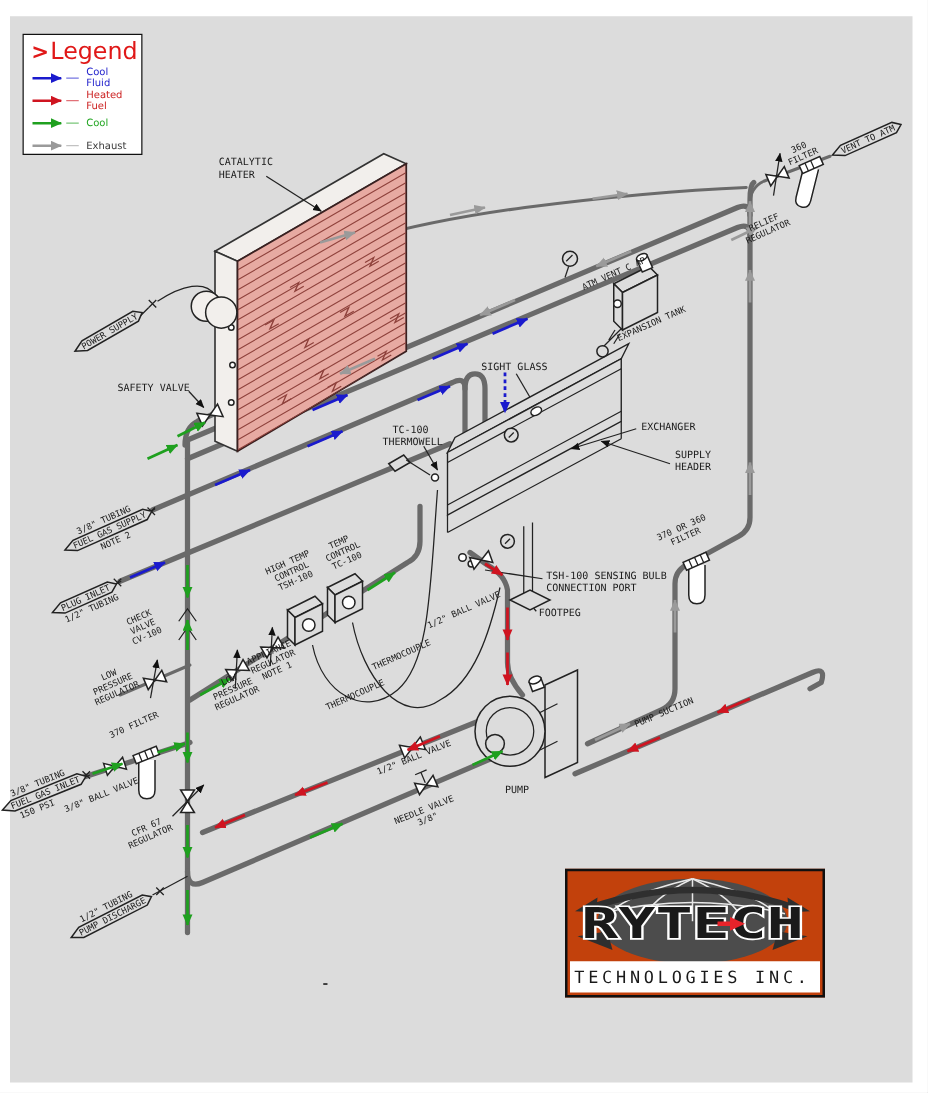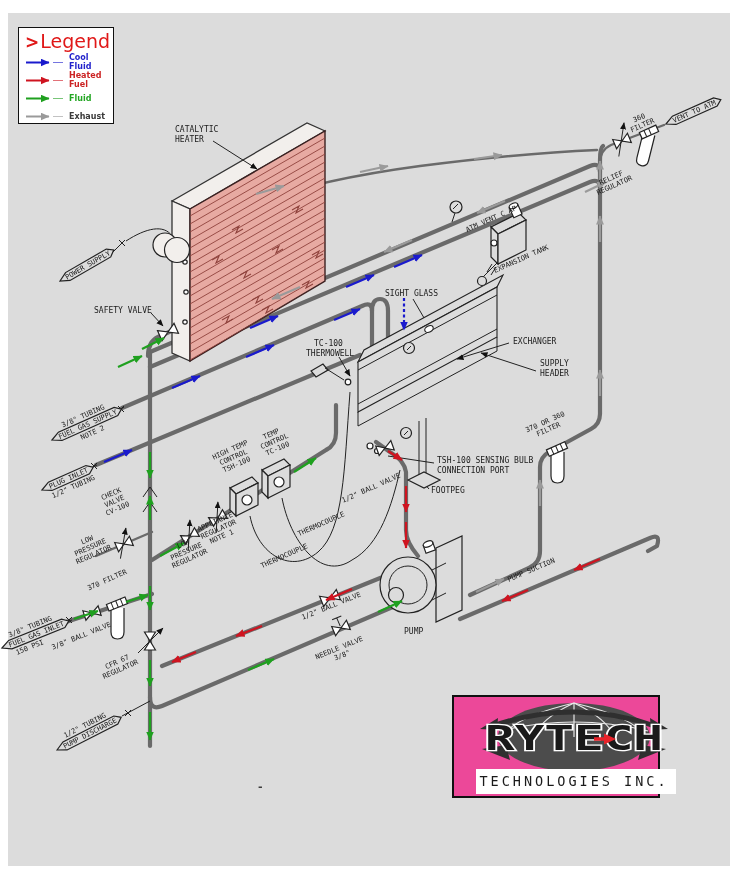--- a/index.html
+++ b/index.html
@@ -22,25 +22,25 @@
   .fa-g{stroke:#1fa01f;}
   .fa-gy{stroke:#9a9a9a;}
   .dash-b{stroke-dasharray:3 2.5;}
   
   .legend{position:absolute;left:18px;top:27px;width:96px;height:97px;background:#fff;
           border:1.5px solid #111;box-sizing:border-box;padding:2px 6px 0 6px;}
   .legend .ttl{color:#e01818;font-size:19px;line-height:22px;white-space:nowrap;}
   .legend .chev{font-weight:bold;font-size:17px;margin-right:1px;}
   .legend .row{display:flex;align-items:center;height:18px;}
   .legend .row svg{flex:0 0 40px;margin-right:4px;}
-  .legend .row span{font-size:8px;font-weight:bold;}
+  .legend .row span{font-size:8px;font-weight:normal;}
   .lg-cool{color:#2323cc;} .lg-heated{color:#cc2323;} .lg-fuel{color:#23a623;} .lg-exhaust{color:#3a3a3a;text-align:right;}
   
-  .logo{position:absolute;left:452px;top:695px;width:208px;height:103px;background:#ec4899;
-        border:2px solid #101010;box-sizing:border-box;padding-left:20px;}
+  .logo{position:absolute;left:452px;top:695px;width:208px;height:103px;background:#c2410c;
+        border:2px solid #101010;box-sizing:border-box;}
   
   .stray{position:absolute;left:258px;top:780px;font-size:11px;font-weight:bold;color:#3c3c3c;}
 </style>
 </head>
 <body>
 
 <div class="canvas">
   <div class="sheet"></div>
 
   <svg class="diagram" width="742" height="874" viewBox="0 0 742 874">
@@ -449,21 +449,21 @@
           <line x1="1" y1="4.5" x2="24" y2="4.5" stroke="#cf1420" stroke-width="2" marker-end="url(#ah-r)"></line>
           <line x1="28" y1="4.5" x2="38" y2="4.5" stroke="#cf1420" stroke-width="1" opacity="0.6"></line>
         </svg>
       <span class="lg-heated">Heated Fuel</span>
     </div>
     <div class="row">
       <svg width="40" height="9">
           <line x1="1" y1="4.5" x2="24" y2="4.5" stroke="#1fa01f" stroke-width="2" marker-end="url(#ah-g)"></line>
           <line x1="28" y1="4.5" x2="38" y2="4.5" stroke="#1fa01f" stroke-width="1" opacity="0.6"></line>
         </svg>
-      <span class="lg-fuel">Fluid</span>
+      <span class="lg-fuel">Cool</span>
     </div>
     <div class="row">
       <svg width="40" height="9">
           <line x1="1" y1="4.5" x2="24" y2="4.5" stroke="#9a9a9a" stroke-width="2" marker-end="url(#ah-gy)"></line>
           <line x1="28" y1="4.5" x2="38" y2="4.5" stroke="#9a9a9a" stroke-width="1" opacity="0.6"></line>
         </svg>
       <span class="lg-exhaust">Exhaust</span>
     </div>
   </div>
 

